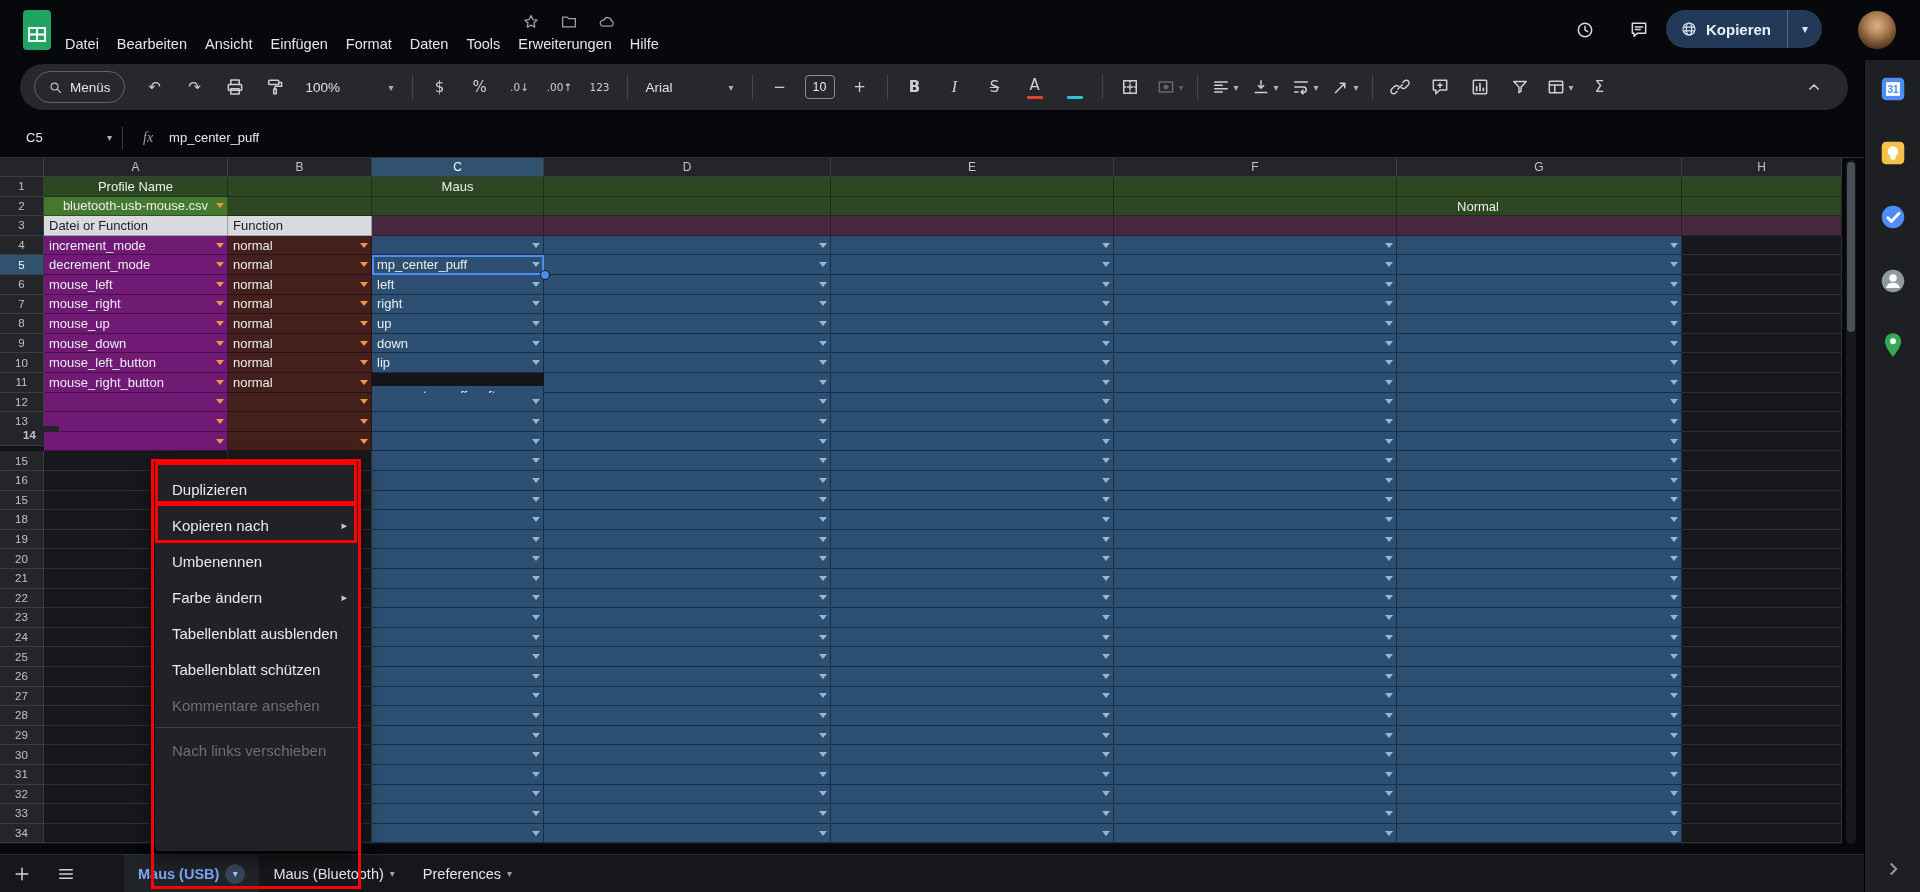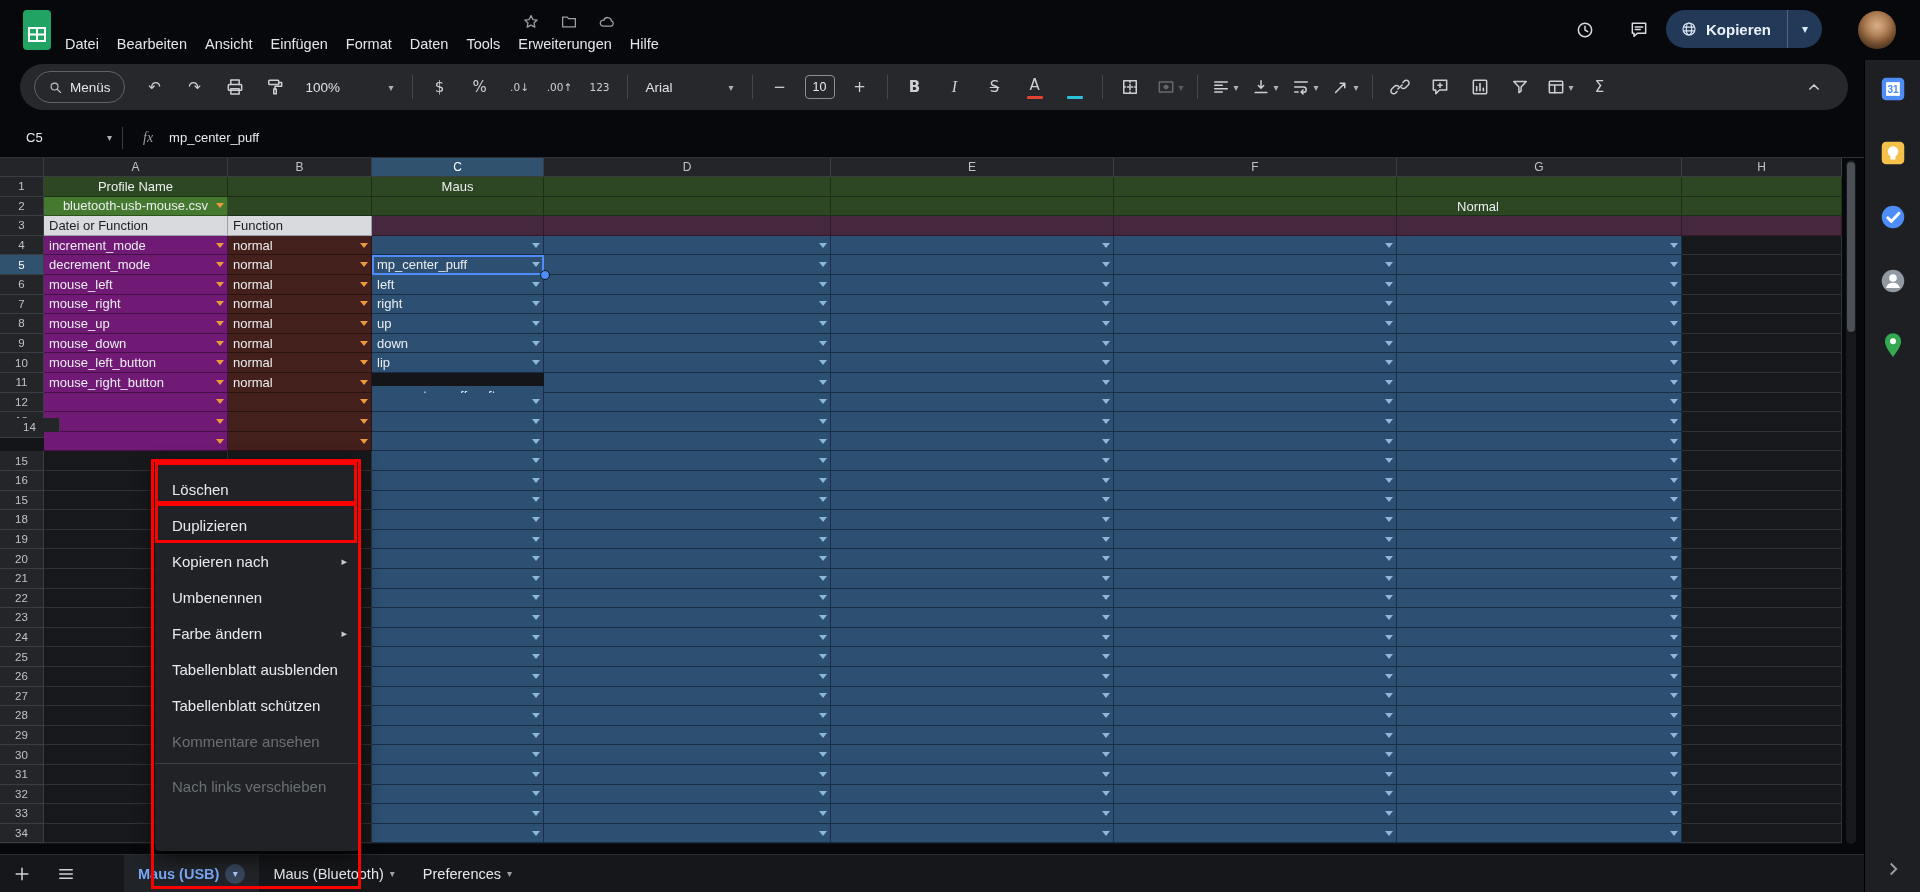--- a/index.html
+++ b/index.html
@@ -660,21 +660,21 @@
     <div class="cell c-blue" style="left: 831px; top: 254.2px; width: 283px; height: 19.6px;">
       <span class="tri t-bl"></span>
     </div>
     <div class="cell c-blue" style="left: 1114px; top: 254.2px; width: 283px; height: 19.6px;">
       <span class="tri t-bl"></span>
     </div>
     <div class="cell c-blue" style="left: 1397px; top: 254.2px; width: 285px; height: 19.6px;">
       <span class="tri t-bl"></span>
     </div>
     <div class="cell c-plain" style="left: 1682px; top: 254.2px; width: 160px; height: 19.6px;"></div>
-    <div class="rh" style="left: 0px; top: 260px; width: 60px; height: 19.6px;">14</div>
+    <div class="rh" style="left: 0px; top: 268px; width: 60px; height: 19.6px; font-weight: bold;">14</div>
     <div class="cell c-olive" style="left: 44px; top: 273.8px; width: 184px; height: 19.6px;">
       <span class="tri t-oa"></span>
     </div>
     <div class="cell c-maroon" style="left: 228px; top: 273.8px; width: 144px; height: 19.6px;">
       <span class="tri t-oa"></span>
     </div>
     <div class="cell c-blue" style="left: 372px; top: 273.8px; width: 172px; height: 19.6px;">
       <span class="tri t-bl"></span>
     </div>
     <div class="cell c-blue" style="left: 544px; top: 273.8px; width: 287px; height: 19.6px;">
@@ -1072,23 +1072,20 @@
     <div class="cell c-plain" style="left: 1682px; top: 665.8px; width: 160px; height: 19.6px;"></div>
     <div class="mlabel" style="left: 1114px; top: 38.6px; width: 728px; height: 19.6px;">Normal</div>
     <div id="sel-border" style="left: 372px; top: 97.4px; width: 172px; height: 19.6px;"></div>
     <div id="sel-handle" style="left: 540px; top: 112px;"></div>
   </div>
 <div id="vscroll">
     <div class="thumb"></div>
   </div>
 
 <div id="ctx-menu">
-    <div class="cm-item">
-      <span>Löschen</span>
-    </div>
     <div class="cm-item">
       <span>Duplizieren</span>
     </div>
     <div class="cm-item">
       <span>Kopieren nach</span>
       <span class="cm-sub">▸</span>
     </div>
     <div class="cm-item">
       <span>Umbenennen</span>
     </div>

